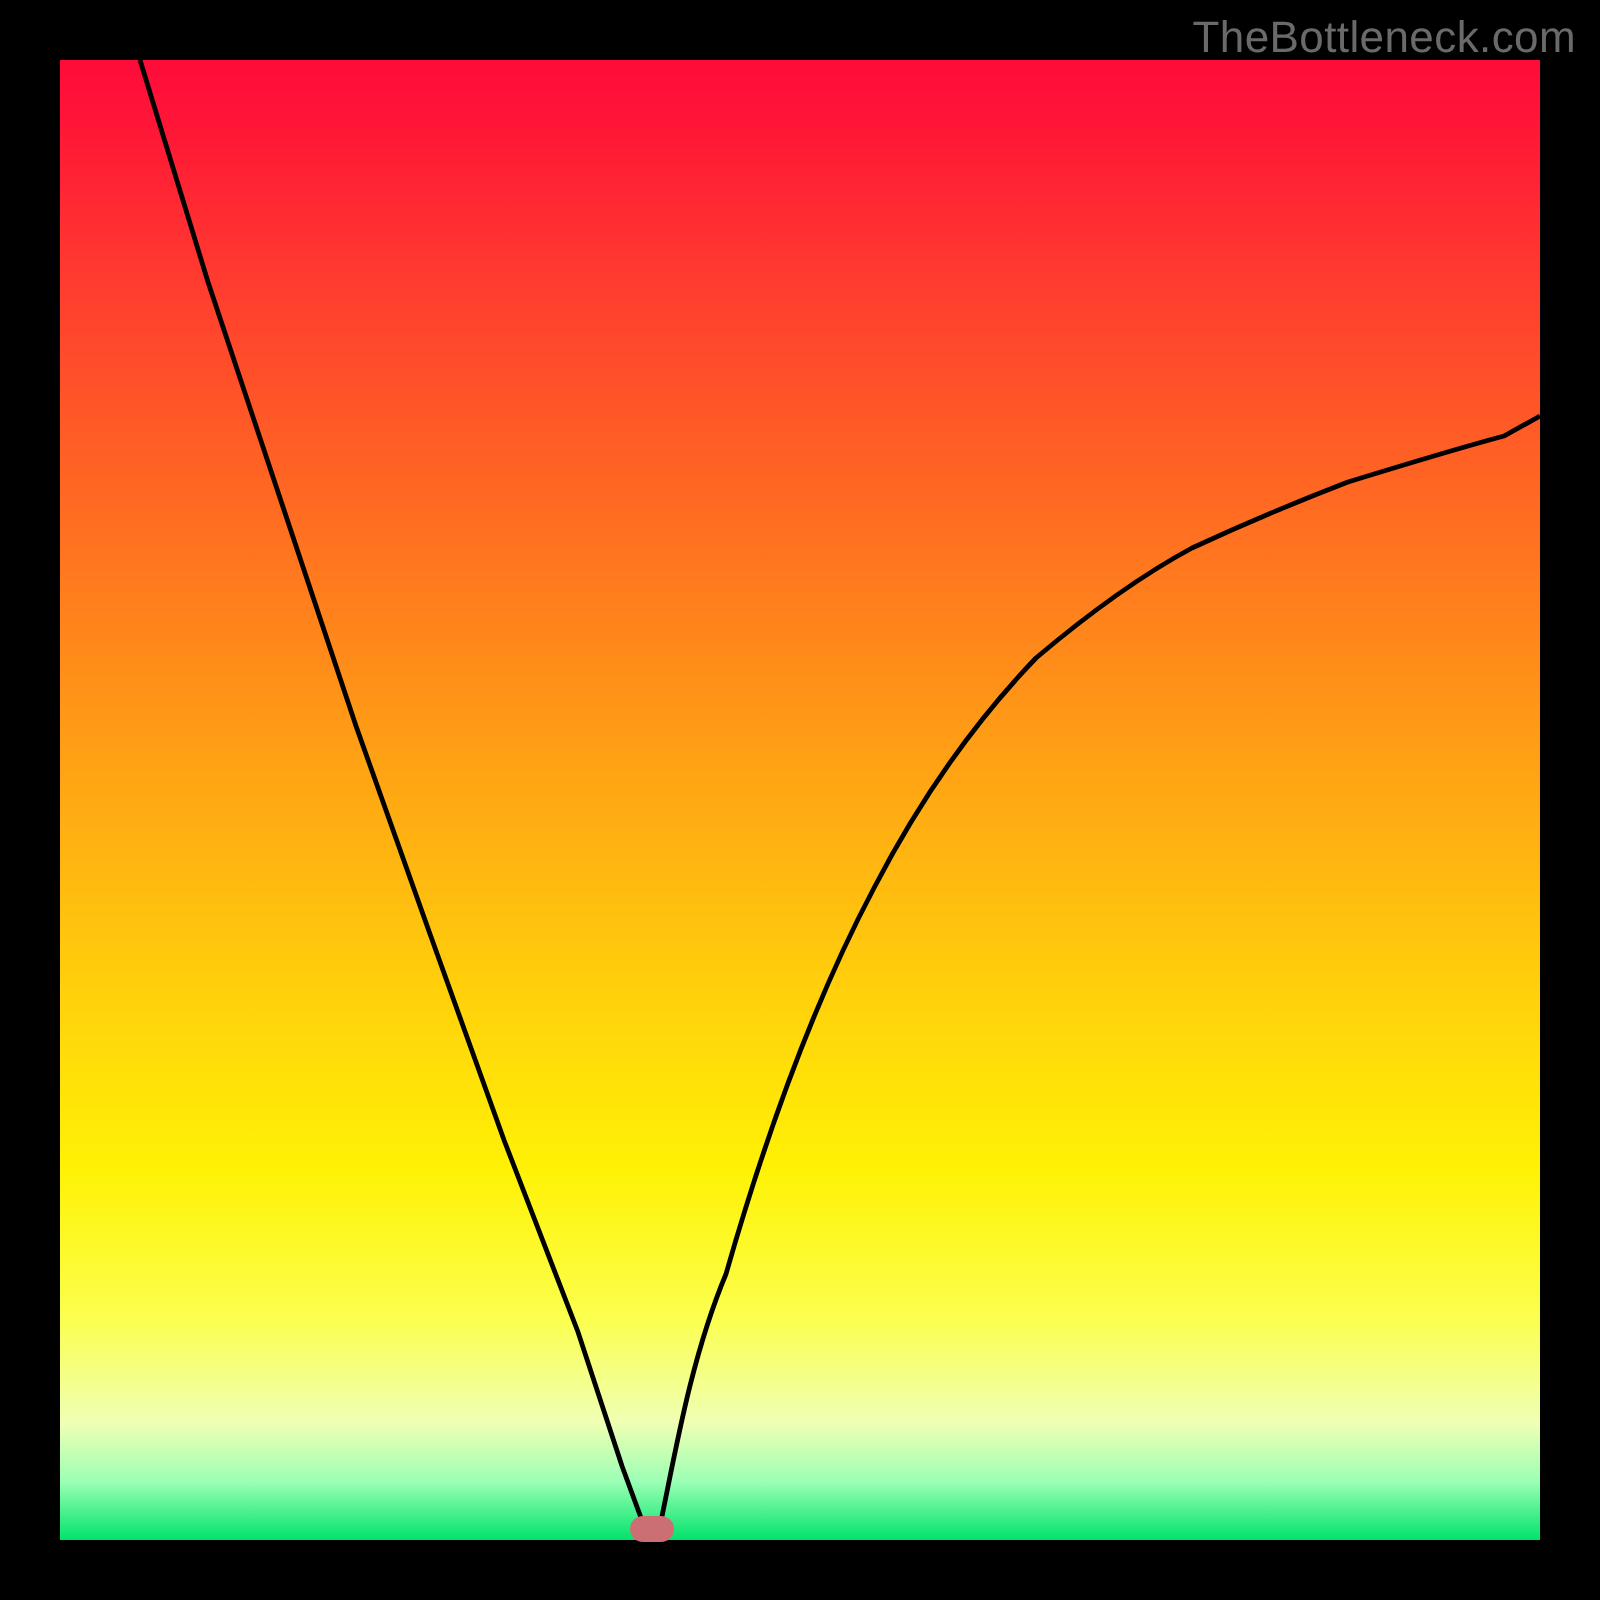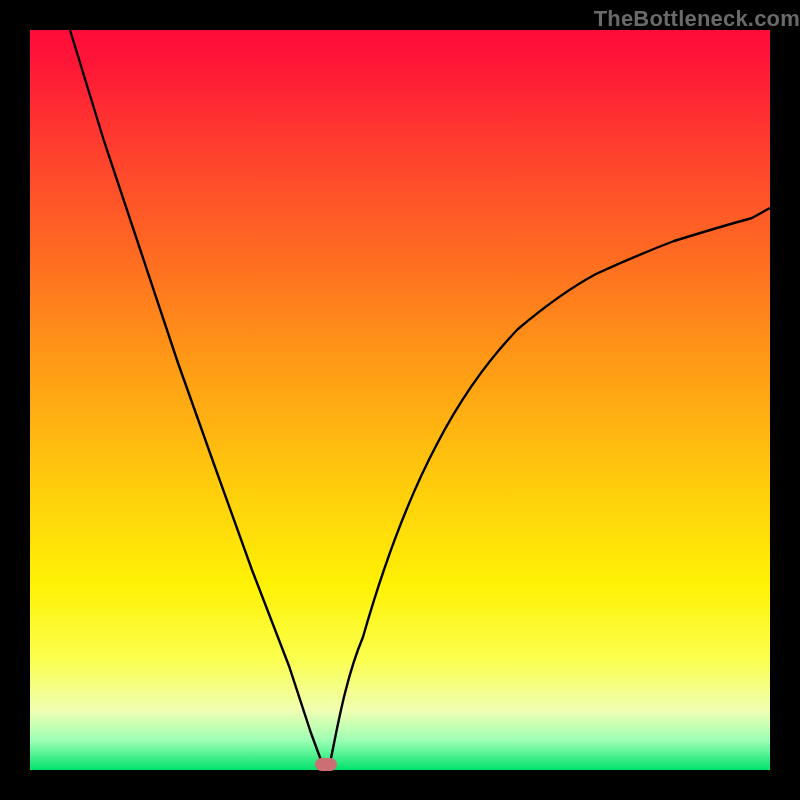--- a/index.html
+++ b/index.html
@@ -26,24 +26,24 @@
       #fff205 75%,
       #fbff4e 85%,
       #f0ffb3 92%,
       #9dffb5 96%,
       #00e36b 100%
     );
   }
   .watermark {
     position: absolute;
     top: 6px;
-    right: 0;
+    right: 12px;
     font-family: Arial, Helvetica, sans-serif;
     font-size: 22px;
-    font-weight: 700;
+    font-weight: 400;
     color: #6a6a6a;
     letter-spacing: 0.2px;
   }
   svg.curve {
     position: absolute;
     left: 30px;
     top: 30px;
     width: 740px;
     height: 740px;
   }

